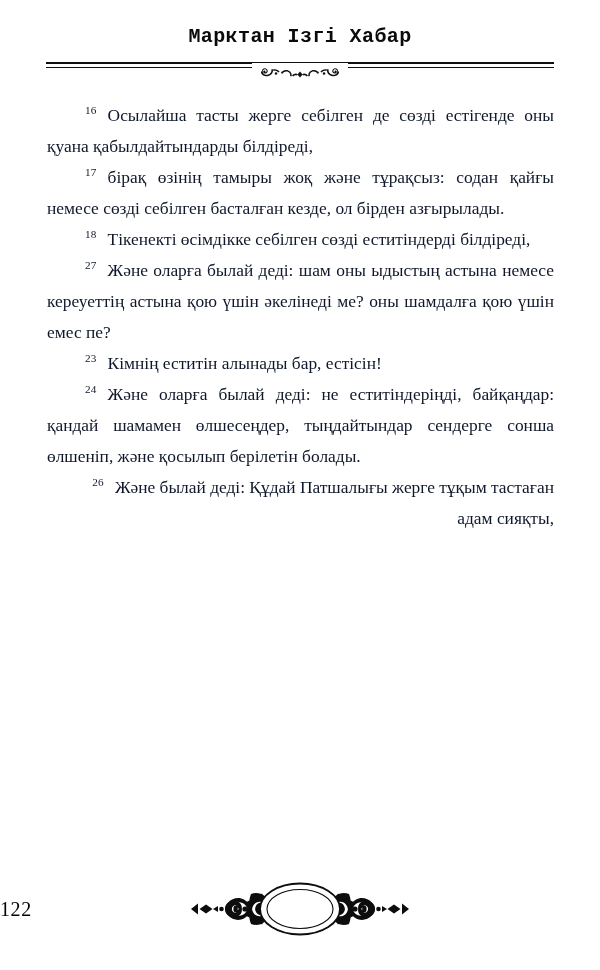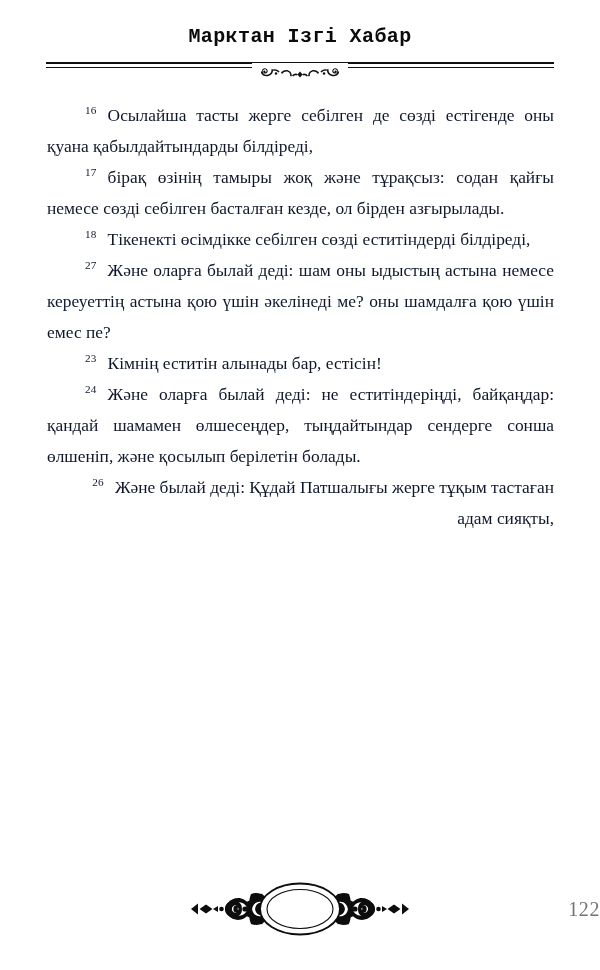--- a/index.html
+++ b/index.html
@@ -118,24 +118,24 @@
   }
   .footer-ornament svg { display: block; }
   .page-number-text {
     position: absolute;
     top: 874px;
     left: 0;
     width: 600px;
     height: 70px;
     display: flex;
     align-items: center;
-    justify-content: flex-end;
+    justify-content: flex-start;
     font-family: "Liberation Serif", "DejaVu Serif", serif;
     font-size: 20px;
-    color: #737373;
+    color: #000000;
     letter-spacing: 0.6px;
     z-index: 4;
     pointer-events: none;
   }
 </style>
 </head>
 <body>
 
 <div class="page">
 

